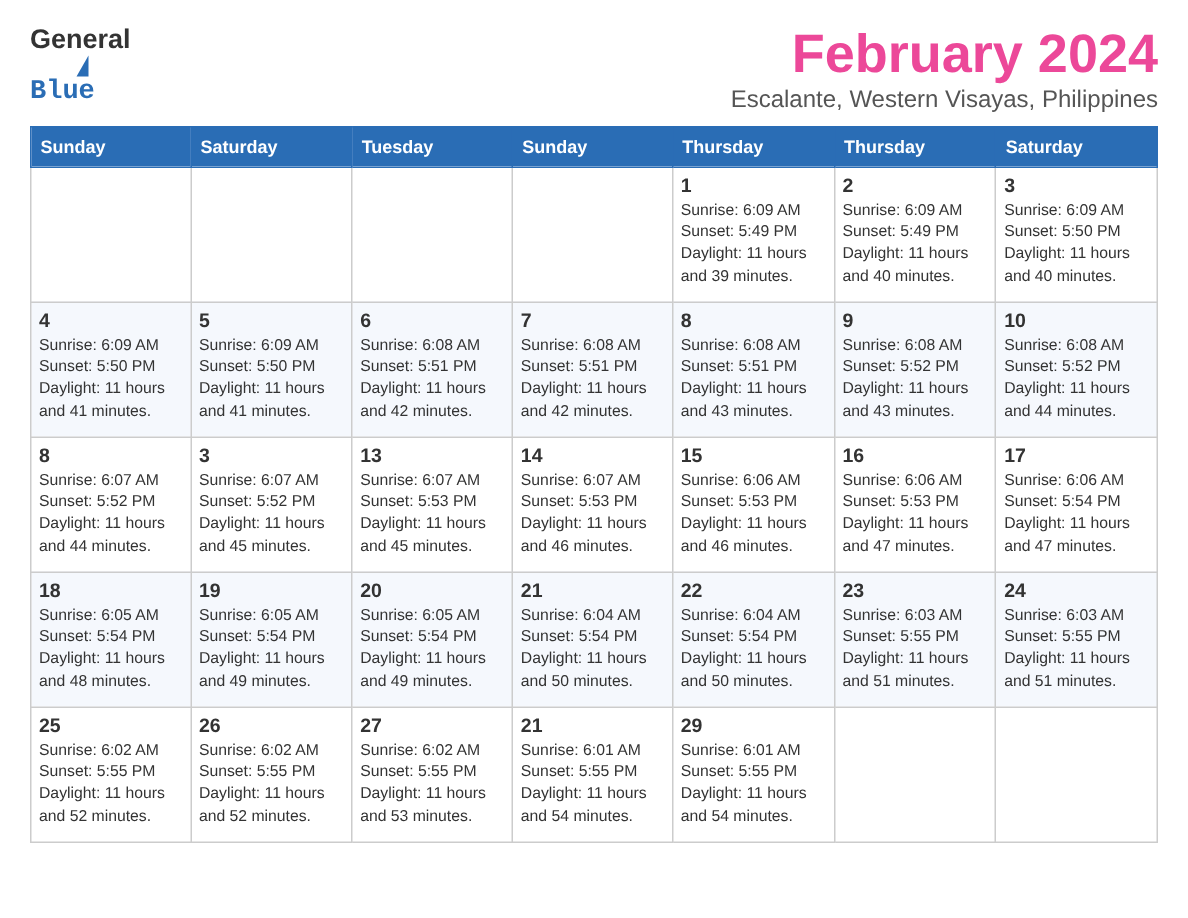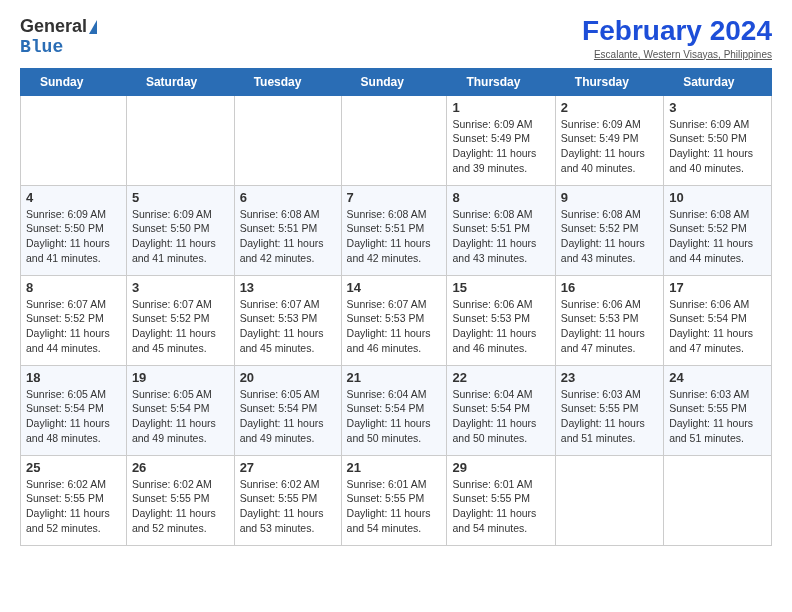--- a/index.html
+++ b/index.html
@@ -37,45 +37,45 @@
       width: 0;
       height: 0;
       border-left: 8px solid transparent;
       border-bottom: 14px solid #2a6db5;
       margin-left: 2px;
       vertical-align: middle;
     }
     .logo-row {
       display: flex;
       align-items: center;
+      flex-direction: column;
     }
     .title-area {
       text-align: right;
     }
     .month-title {
-      font-size: 28px;
-      font-weight: bold;
-      color: #1d4ed8;
+      font-size: 36px;
+      font-weight: bold;
+      color: #ec4899;
       line-height: 1.1;
     }
     .location-title {
-      font-size: 10px;
+      font-size: 16px;
       color: #555;
       margin-top: 2px;
-      text-decoration: underline;
     }
     .calendar-table {
       width: 100%;
       border-collapse: collapse;
       font-size: 11px;
     }
     .calendar-table th {
       background-color: #2a6db5;
       color: #fff;
-      padding: 6px 19px;
+      padding: 6px 6px;
       text-align: left;
       font-size: 12px;
       font-weight: bold;
       border: 1px solid #2a6db5;
     }
     .calendar-table td {
       border: 1px solid #ccc;
       vertical-align: top;
       padding: 4px 5px;
       width: 113px;

